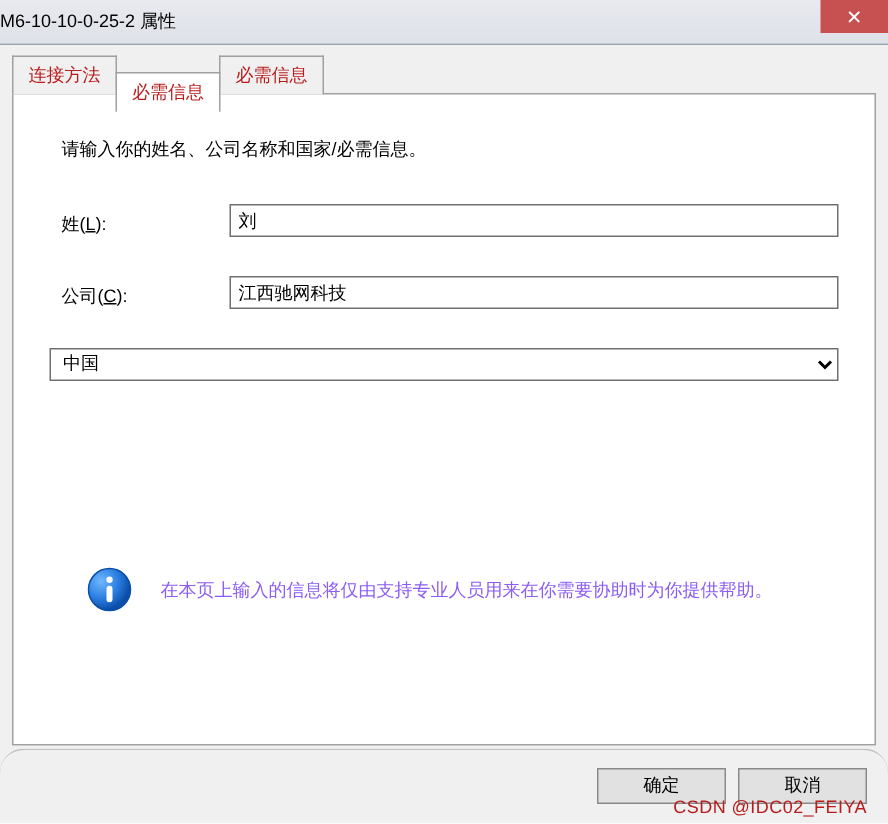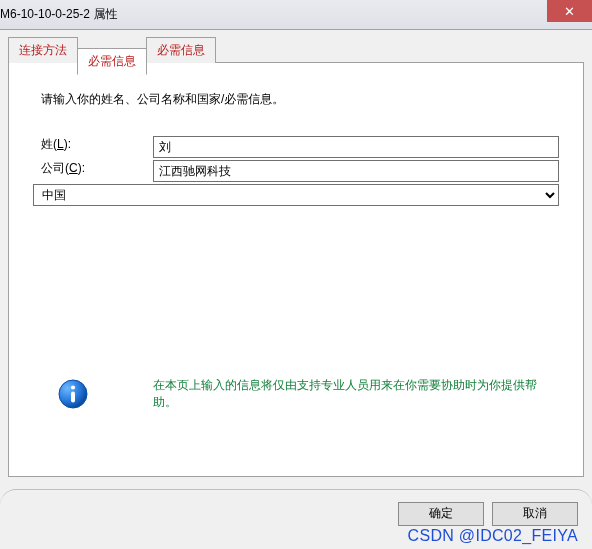--- a/index.html
+++ b/index.html
@@ -81,22 +81,22 @@
       padding: 20px 24px 16px 24px;
       margin-bottom: 0;
     }
     .instruction {
       font-size: 12px;
       color: #000;
       margin: 8px 0 28px 8px;
     }
     .form-row {
       display: flex;
-      align-items: flex-start;
-      margin-bottom: 2px;
+      align-items: flex-end;
+      margin-bottom: 26px;
     }
     .form-label {
       width: 120px;
       font-size: 12px;
       color: #000;
       padding-left: 8px;
     }
     .form-label u { text-decoration: underline; }
     .form-input {
       flex: 1;
@@ -106,69 +106,68 @@
       font-size: 12px;
       font-family: inherit;
       background: #fff;
     }
     .form-select {
       flex: 1;
       height: 22px;
       border: 1px solid #707070;
       padding: 1px 4px;
       font-size: 12px;
-      font-family: Liberation Sans, sans-serif;
+      font-family: Liberation Mono, monospace;
       background: #fff;
     }
     .info-row {
       display: flex;
       align-items: center;
       position: absolute;
       left: 48px;
       right: 24px;
       top: 314px;
     }
     .info-icon {
       width: 32px;
       height: 32px;
       margin-right: 18px;
       flex-shrink: 0;
     }
     .info-text {
       font-size: 12px;
-      color: #15803d;
-      margin-left: 46px;
+      color: #8b5cf6;
     }
     .button-bar {
       height: 48px;
       background: #f0f0f0;
       border-top: 1px solid #c0c0c0;
       display: flex;
       justify-content: flex-end;
       align-items: center;
       padding-right: 14px;
       gap: 8px;
-      margin: 12px -8px;
+      margin: 2px -8px;
       border-radius: 16px;
     }
     .btn {
       width: 86px;
       height: 24px;
       font-size: 12px;
       font-family: inherit;
       border: 1px solid #8a8a8a;
       background: #e1e1e1;
       cursor: pointer;
     }
     .watermark {
       position: absolute;
       right: 14px;
       bottom: 4px;
-      font-size: 16px;
-      color: #1d4ed8;
+      font-size: 12px;
+      color: #b91c1c;
       font-family: Arial, sans-serif;
       pointer-events: none;
       letter-spacing: 0.3px;
     }
   </style>
 </head>
 <body>
 
 <div class="titlebar">
   <span class="titlebar-title">M6-10-10-0-25-2 属性</span>

